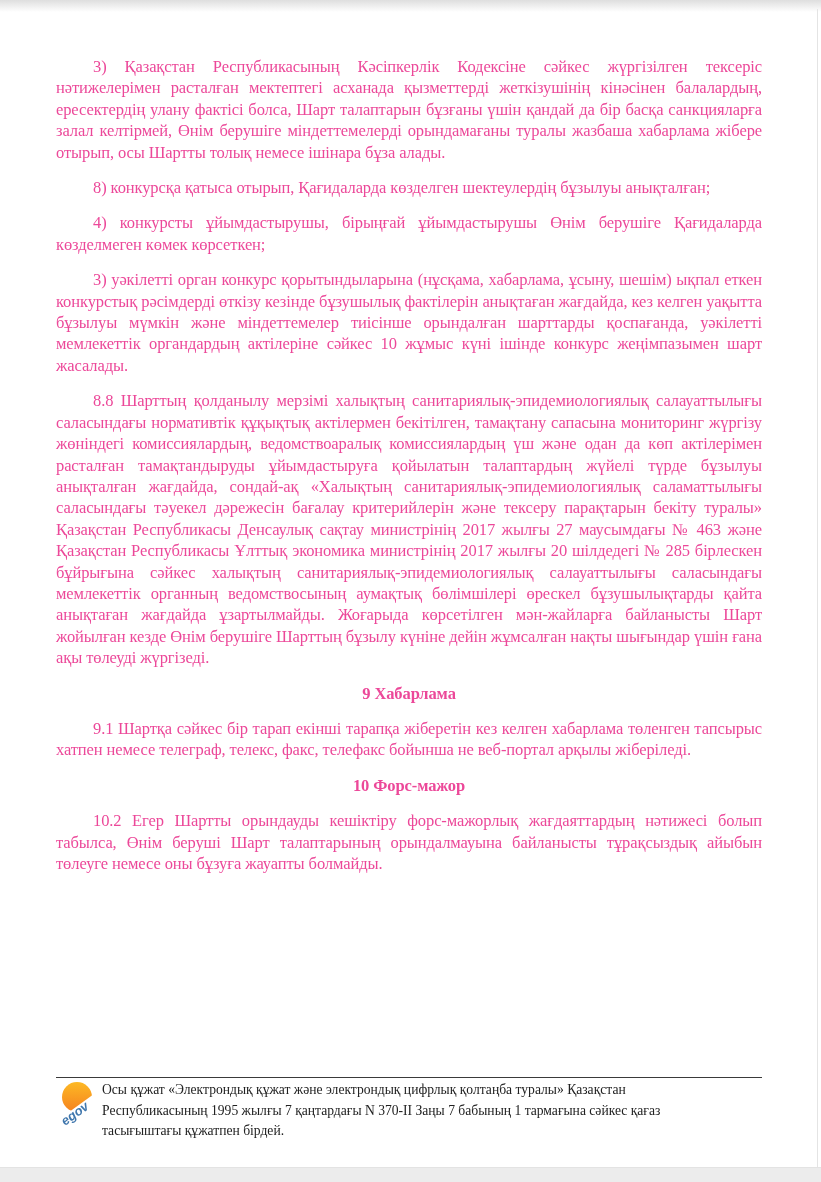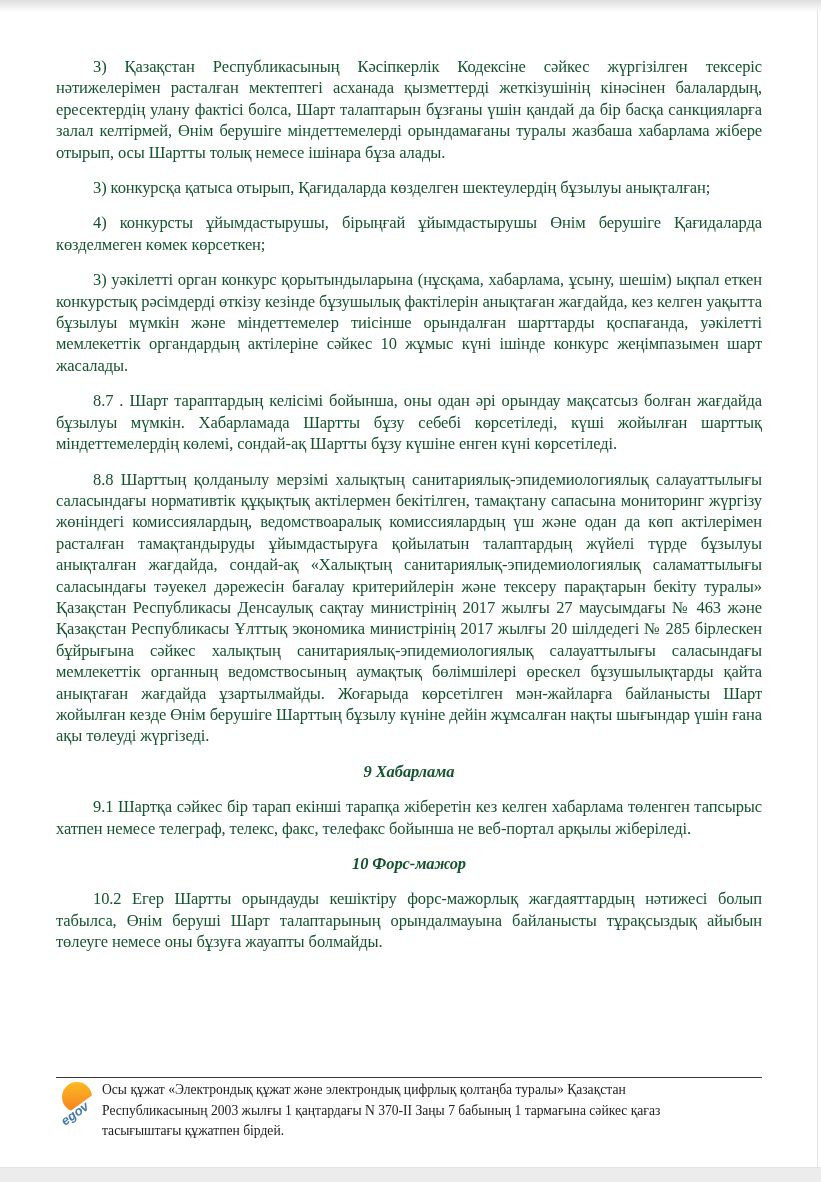--- a/index.html
+++ b/index.html
@@ -21,33 +21,32 @@
   .bottom-bar {
     position:absolute; left:0; right:0; bottom:0; height:14px;
     background:#ececec;
     border-top:1px solid #e3e3e3;
   }
   .doc {
     position:absolute; top:0; left:0; width:821px;
     box-sizing:border-box;
     padding:56px 59px 0 56px;
     text-align:justify;
-    color:#14532d;
+    color:#ec4899;
     font-size:16.5px;
     line-height:21.4px;
     letter-spacing:-0.1px;
   }
   .doc p { margin:14px 0 0 0; text-indent:37px; }
   .doc p:first-child { margin-top:0; }
   .doc .heading {
     margin:14px 0 0 0;
     text-indent:0;
     text-align:center;
     font-weight:bold;
-    font-style:italic;
   }
   .footer {
     position:absolute; left:56px; top:1077px; width:706px; z-index:5;
   }
   .footer-rule { border-top:1px solid #3a3a3a; margin:0 0 2px 0; }
   .footer-row { display:flex; align-items:flex-start; }
   .footer-logo { flex:none; width:40px; height:50px; margin:1px 6px 0 0; }
   .footer-note {
     font-size:13.6px;
     line-height:20.6px;
@@ -57,24 +56,23 @@
   }
 </style>
 </head>
 <body>
 
 <div class="top-shade"></div>
 <div class="right-edge"></div>
 
 <div class="doc">
   <p>3) Қазақстан Республикасының Кәсіпкерлік Кодексіне сәйкес жүргізілген тексеріс нәтижелерімен расталған мектептегі асханада қызметтерді жеткізушінің кінәсінен балалардың, ересектердің улану фактісі болса, Шарт талаптарын бұзғаны үшін қандай да бір басқа санкцияларға залал келтірмей, Өнім берушіге міндеттемелерді орындамағаны туралы жазбаша хабарлама жібере отырып, осы Шартты толық немесе ішінара бұза алады.</p>
-  <p>3) конкурсқа қатыса отырып, Қағидаларда көзделген шектеулердің бұзылуы анықталған;</p>
+  <p>8) конкурсқа қатыса отырып, Қағидаларда көзделген шектеулердің бұзылуы анықталған;</p>
   <p>4) конкурсты ұйымдастырушы, бірыңғай ұйымдастырушы Өнім берушіге Қағидаларда көзделмеген көмек көрсеткен;</p>
   <p>3) уәкілетті орган конкурс қорытындыларына (нұсқама, хабарлама, ұсыну, шешім) ықпал еткен конкурстық рәсімдерді өткізу кезінде бұзушылық фактілерін анықтаған жағдайда, кез келген уақытта бұзылуы мүмкін және міндеттемелер тиісінше орындалған шарттарды қоспағанда, уәкілетті мемлекеттік органдардың актілеріне сәйкес 10 жұмыс күні ішінде конкурс жеңімпазымен шарт жасалады.</p>
-  <p>8.7 . Шарт тараптардың келісімі бойынша, оны одан әрі орындау мақсатсыз болған жағдайда бұзылуы мүмкін. Хабарламада Шартты бұзу себебі көрсетіледі, күші жойылған шарттық міндеттемелердің көлемі, сондай-ақ Шартты бұзу күшіне енген күні көрсетіледі.</p>
   <p>8.8 Шарттың қолданылу мерзімі халықтың санитариялық-эпидемиологиялық салауаттылығы саласындағы нормативтік құқықтық актілермен бекітілген, тамақтану сапасына мониторинг жүргізу жөніндегі комиссиялардың, ведомствоаралық комиссиялардың үш және одан да көп актілерімен расталған тамақтандыруды ұйымдастыруға қойылатын талаптардың жүйелі түрде бұзылуы анықталған жағдайда, сондай-ақ «Халықтың санитариялық-эпидемиологиялық саламаттылығы саласындағы тәуекел дәрежесін бағалау критерийлерін және тексеру парақтарын бекіту туралы» Қазақстан Республикасы Денсаулық сақтау министрінің 2017 жылғы 27 маусымдағы № 463 және Қазақстан Республикасы Ұлттық экономика министрінің 2017 жылғы 20 шілдедегі № 285 бірлескен бұйрығына сәйкес халықтың санитариялық-эпидемиологиялық салауаттылығы саласындағы мемлекеттік органның ведомствосының аумақтық бөлімшілері өрескел бұзушылықтарды қайта анықтаған жағдайда ұзартылмайды. Жоғарыда көрсетілген мән-жайларға байланысты Шарт жойылған кезде Өнім берушіге Шарттың бұзылу күніне дейін жұмсалған нақты шығындар үшін ғана ақы төлеуді жүргізеді.</p>
   <p class="heading">9 Хабарлама</p>
   <p>9.1 Шартқа сәйкес бір тарап екінші тарапқа жіберетін кез келген хабарлама төленген тапсырыс хатпен немесе телеграф, телекс, факс, телефакс бойынша не веб-портал арқылы жіберіледі.</p>
   <p class="heading">10 Форс-мажор</p>
   <p>10.2 Егер Шартты орындауды кешіктіру форс-мажорлық жағдаяттардың нәтижесі болып табылса, Өнім беруші Шарт талаптарының орындалмауына байланысты тұрақсыздық айыбын төлеуге немесе оны бұзуға жауапты болмайды.</p>
 </div>
 
 <div class="footer">
   <div class="footer-rule"></div>
   <div class="footer-row">
@@ -84,17 +82,17 @@
           <stop offset="0" stop-color="#fdb924"></stop>
           <stop offset="1" stop-color="#f58220"></stop>
         </linearGradient>
       </defs>
       <circle cx="21" cy="16" r="15" fill="url(#egov-orange)"></circle>
       <g transform="rotate(-36 20 26)">
         <rect x="-10" y="26" width="60" height="10" fill="#ffffff"></rect>
         <text x="0" y="35" font-size="13" font-weight="bold" font-style="italic" fill="#4077ad" font-family="Liberation Sans, sans-serif">egov</text>
       </g>
     </svg>
-    <div class="footer-note">Осы құжат «Электрондық құжат және электрондық цифрлық қолтаңба туралы» Қазақстан Республикасының 2003 жылғы 1 қаңтардағы N 370-II Заңы 7 бабының 1 тармағына сәйкес қағаз тасығыштағы құжатпен бірдей.</div>
+    <div class="footer-note">Осы құжат «Электрондық құжат және электрондық цифрлық қолтаңба туралы» Қазақстан Республикасының 1995 жылғы 7 қаңтардағы N 370-II Заңы 7 бабының 1 тармағына сәйкес қағаз тасығыштағы құжатпен бірдей.</div>
   </div>
 </div>
 
 <div class="bottom-bar"></div>
 
 </body></html>

